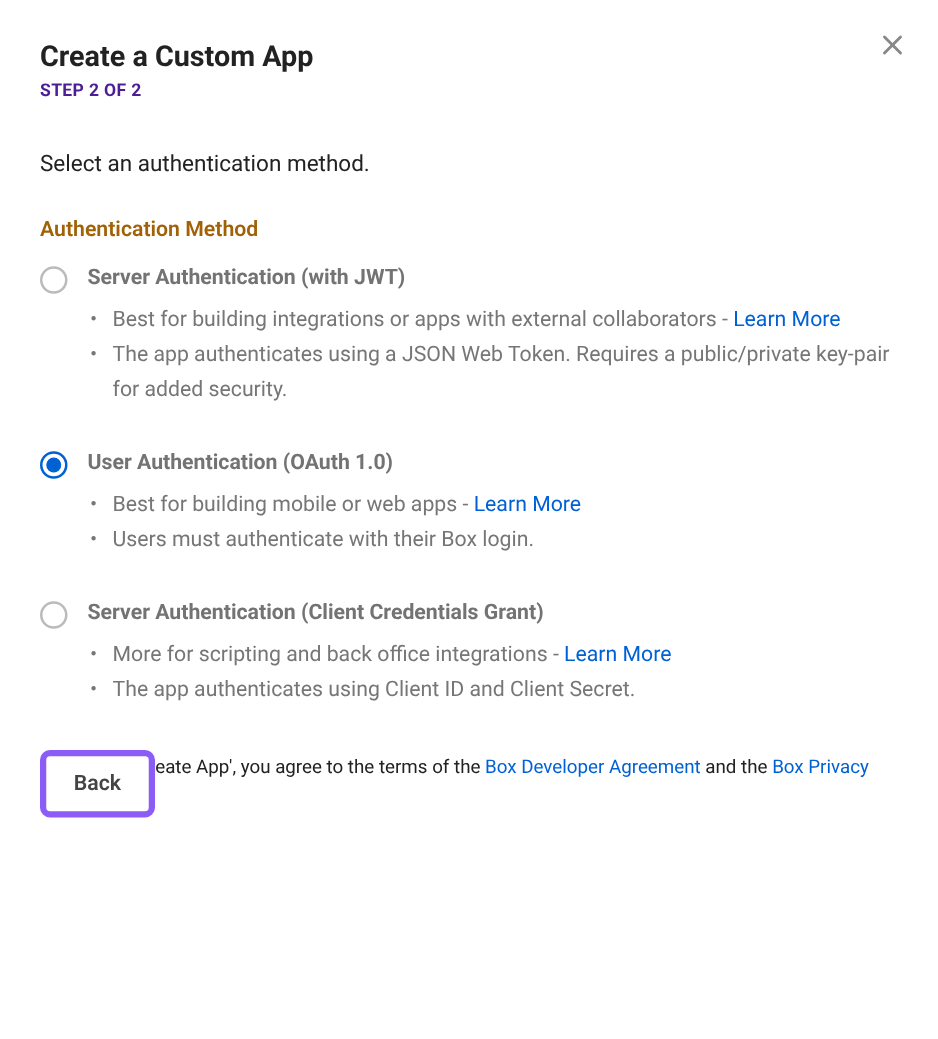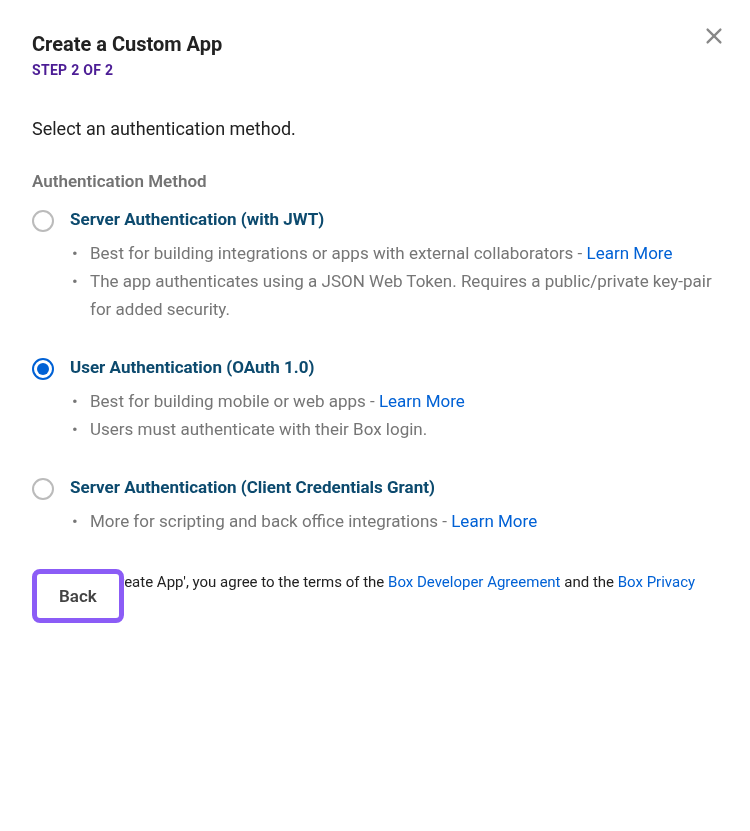--- a/index.html
+++ b/index.html
@@ -31,41 +31,41 @@
       border: none;
       display: flex;
       align-items: center;
       justify-content: center;
     }
     .close-btn svg {
       width: 22px;
       height: 22px;
     }
     .title {
-      font-size: 20px;
+      font-size: 23px;
       font-weight: 700;
       color: #222;
       margin-bottom: 6px;
     }
     .step {
       font-size: 14px;
       font-weight: 700;
       color: #4c1d95;
       letter-spacing: 0.3px;
       margin-bottom: 40px;
     }
     .prompt {
       font-size: 18px;
       color: #222;
       margin-bottom: 32px;
     }
     .section-label {
       font-size: 17px;
       font-weight: 600;
-      color: #737373;
+      color: #a16207;
       margin-bottom: 18px;
     }
     .option {
       display: flex;
       align-items: flex-start;
       margin-bottom: 34px;
     }
     .option:last-of-type {
       margin-bottom: 24px;
     }
@@ -93,21 +93,21 @@
       height: 12px;
       border-radius: 50%;
       background: #0061d5;
     }
     .option-content {
       flex: 1;
     }
     .option-title {
       font-size: 17px;
       font-weight: 700;
-      color: #0c4a6e;
+      color: #737373;
       margin-bottom: 10px;
       cursor: pointer;
     }
     .option-list {
       list-style: none;
       padding-left: 2px;
     }
     .option-list li {
       font-size: 17px;
       color: #767676;
@@ -202,20 +202,21 @@
       </ul>
     </div>
   </div>
 
   <div class="option">
     <div class="radio"></div>
     <div class="option-content">
       <div class="option-title">Server Authentication (Client Credentials Grant)</div>
       <ul class="option-list">
         <li><span>More for scripting and back office integrations - </span><a class="link">Learn More</a></li>
+        <li><span>The app authenticates using Client ID and Client Secret.</span></li>
       </ul>
     </div>
   </div>
 
   <div class="agreement">
     <span>By clicking 'Create App', you agree to the terms of the </span><a class="link">Box Developer Agreement</a><span> and the </span><a class="link">Box Privacy Policy</a><span>.</span>
   </div>
 
   <div class="footer">
     <button class="btn">Back</button>

